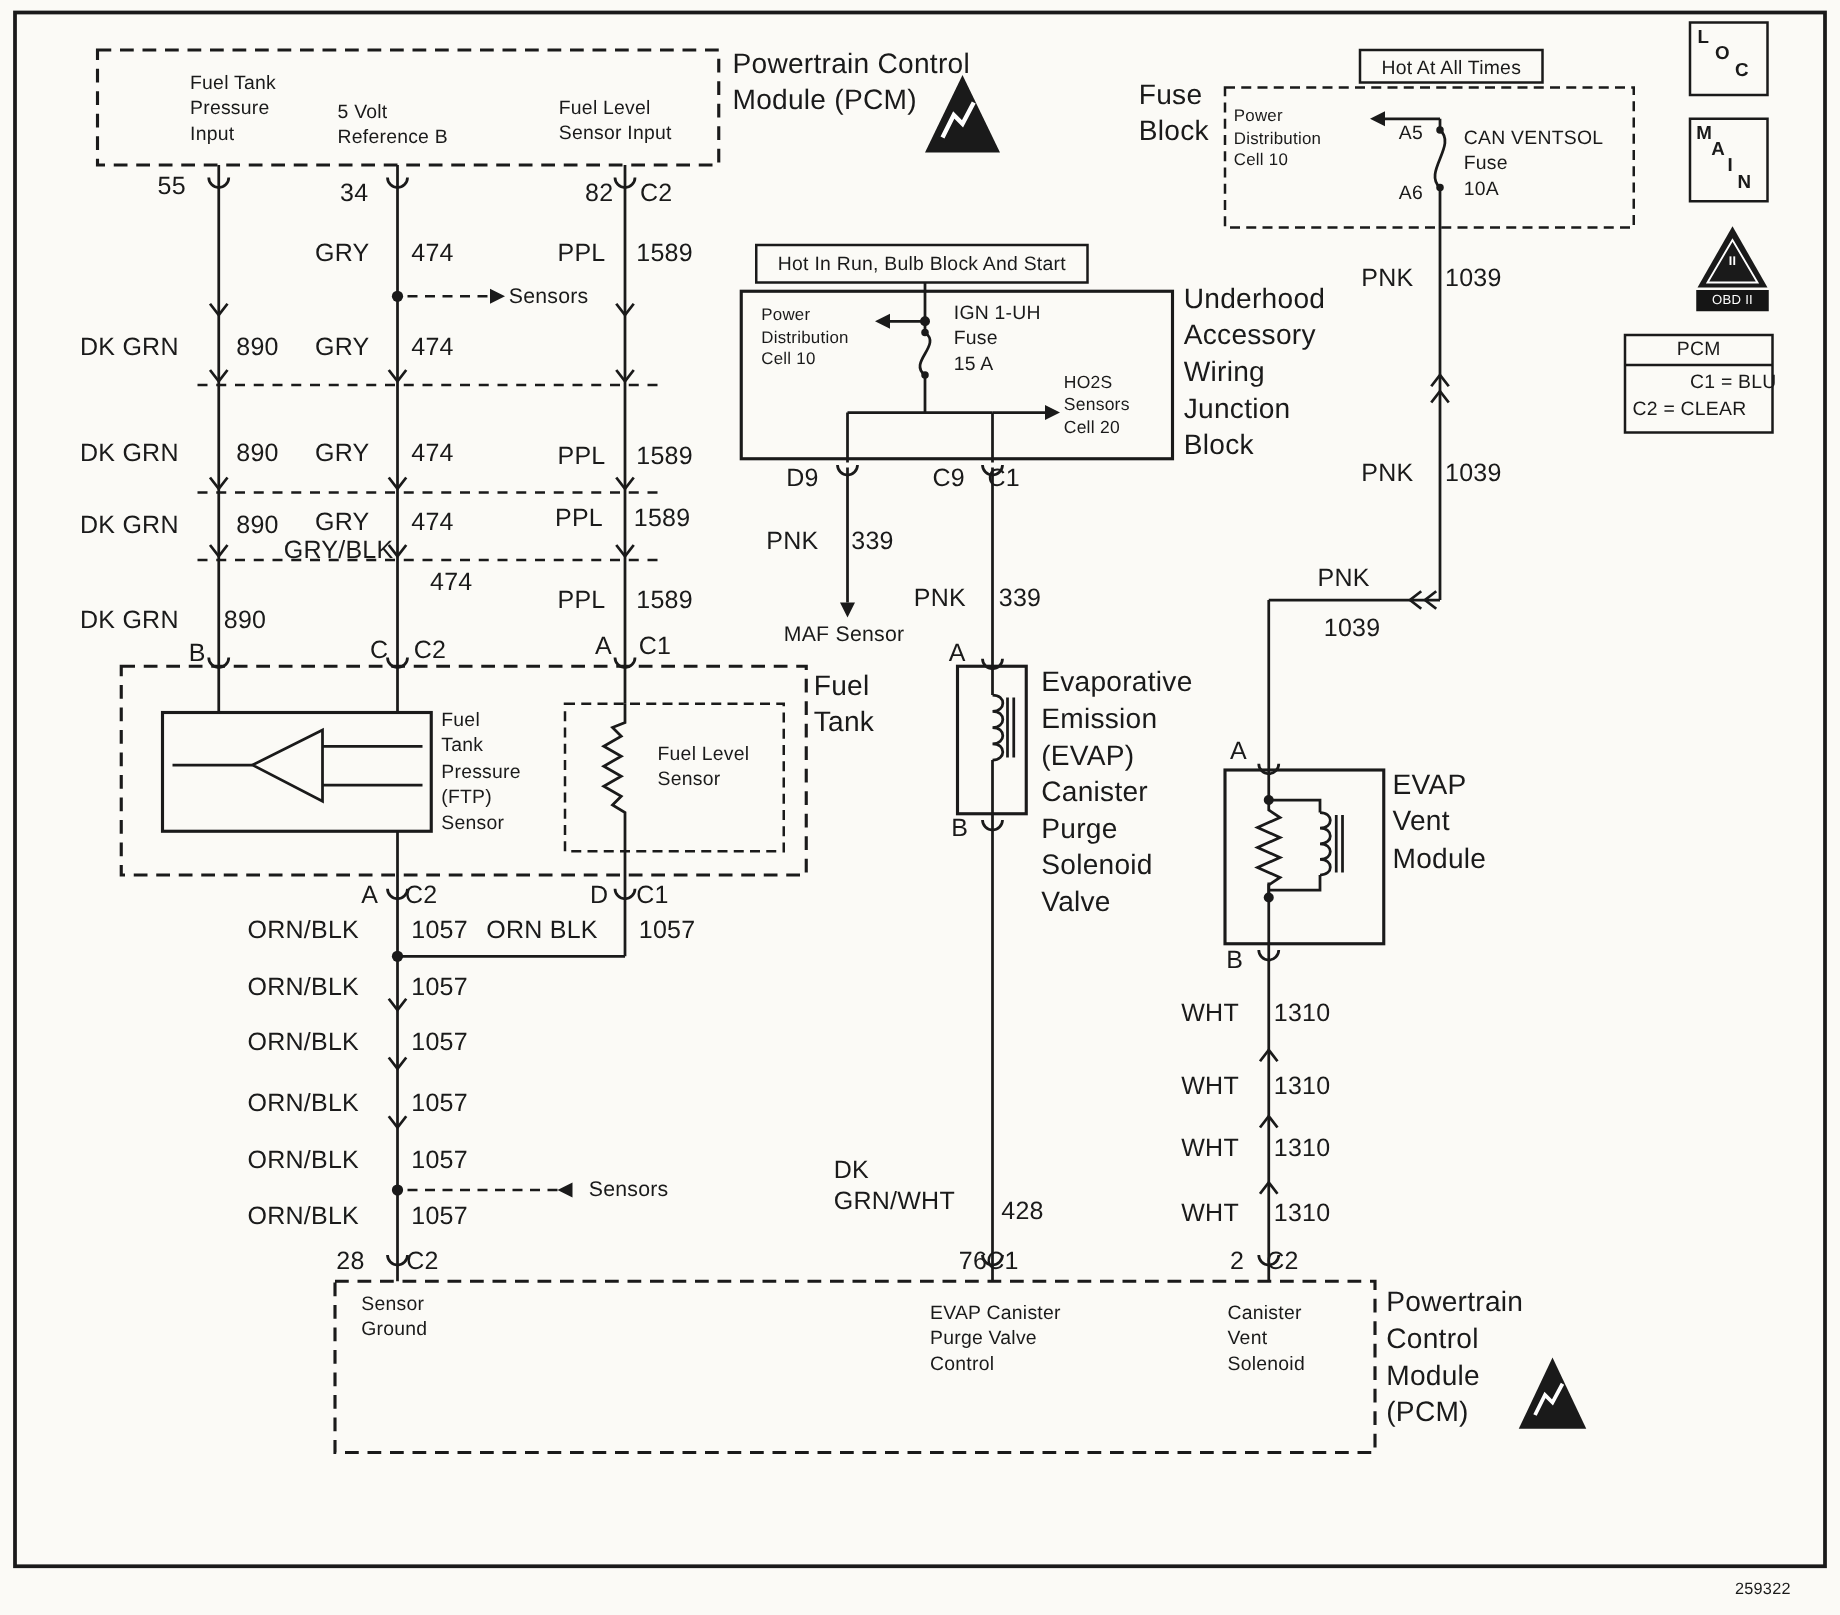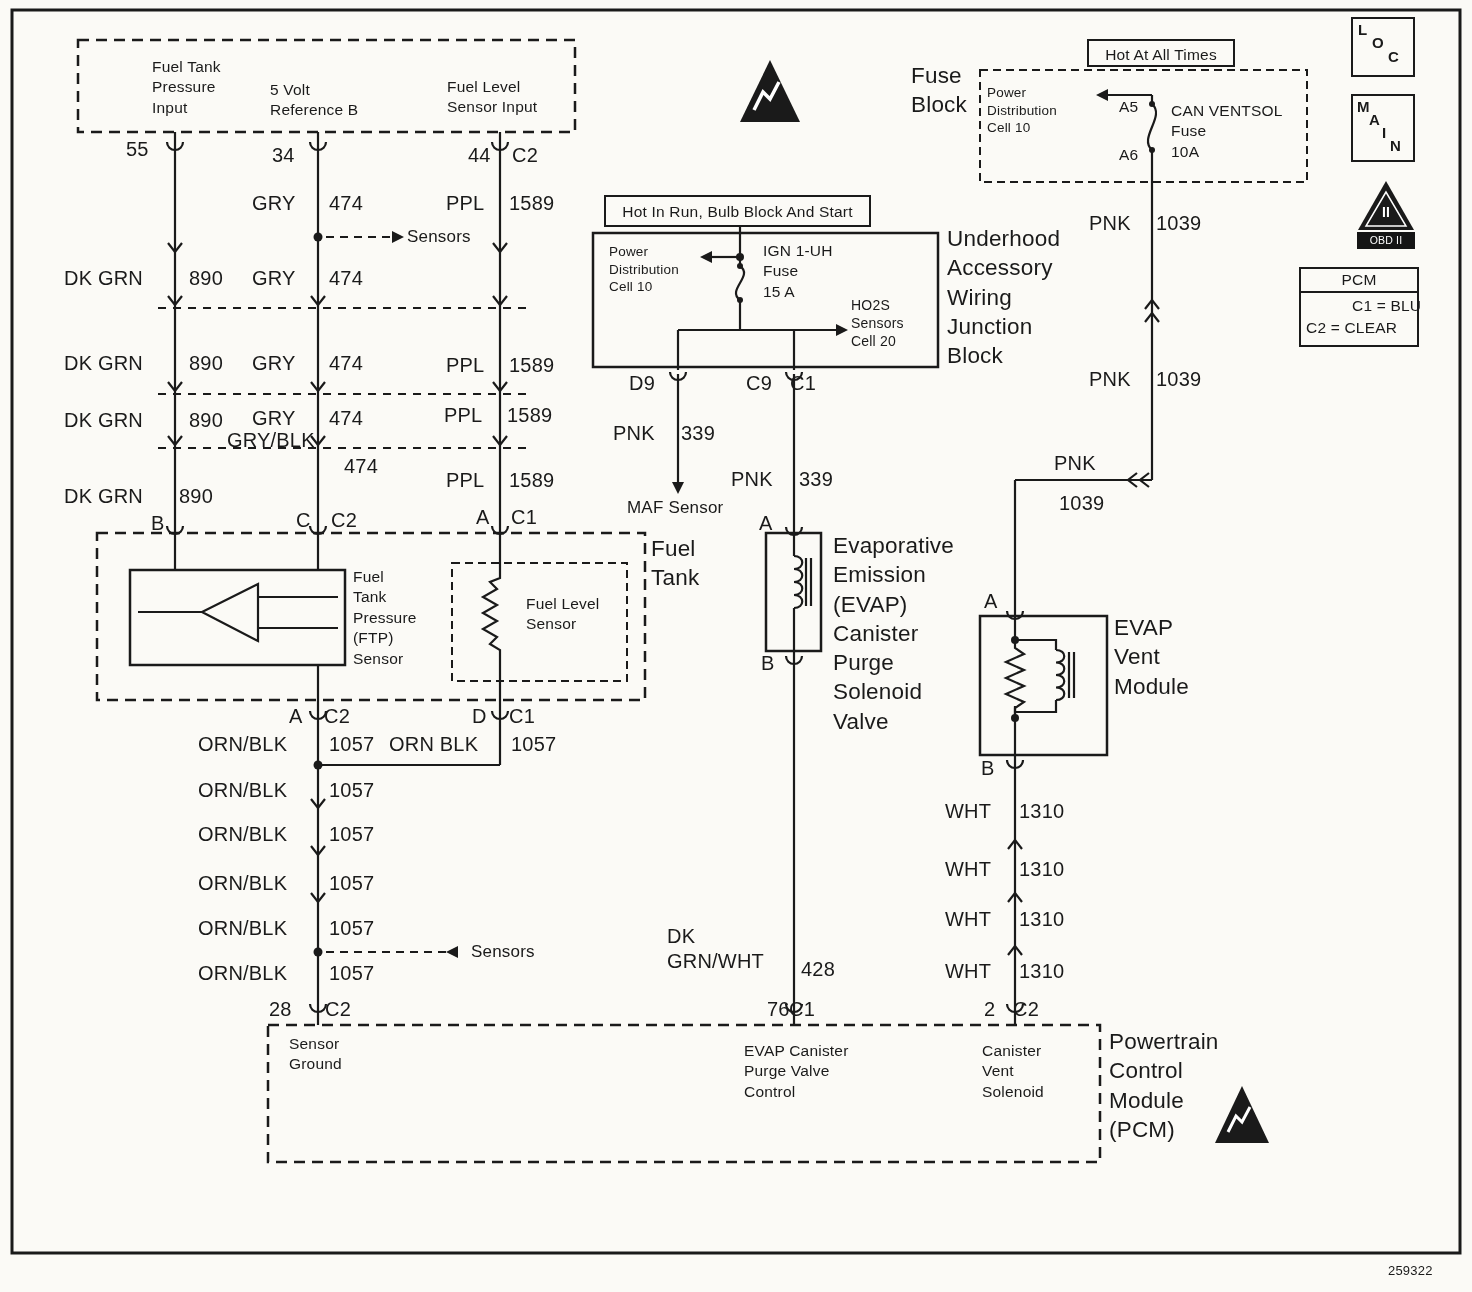--- a/index.html
+++ b/index.html
@@ -198,22 +198,24 @@
 
 <div class="lbl s15" style="left:152px;top:57px">Fuel Tank
 Pressure
 Input</div>
 <div class="lbl s15" style="left:270px;top:80px">5 Volt
 Reference B</div>
 <div class="lbl s15" style="left:447px;top:77px">Fuel Level
 Sensor Input</div>
 <div class="lbl" style="left:126px;top:137px">55</div>
 <div class="lbl" style="left:272px;top:143px">34</div>
-<div class="lbl" style="left:468px;top:143px">44</div>
+<div class="lbl" style="left:468px;top:143px">82</div>
 <div class="lbl" style="left:512px;top:143px">C2</div>
+<div class="lbl s22" style="left:586px;top:36px">Powertrain Control
+Module (PCM)</div>
 
 <div class="lbl" style="left:252px;top:191px">GRY</div>
 <div class="lbl" style="left:329px;top:191px">474</div>
 <div class="lbl" style="left:446px;top:191px">PPL</div>
 <div class="lbl" style="left:509px;top:191px">1589</div>
 <div class="lbl s17" style="left:407px;top:226px">Sensors</div>
 
 <div class="lbl" style="left:64px;top:266px">DK GRN</div>
 <div class="lbl" style="left:189px;top:266px">890</div>
 <div class="lbl" style="left:252px;top:266px">GRY</div>
@@ -366,21 +368,21 @@
 Module
 (PCM)</div>
 
 <div class="lbl s16" style="left:1358px;top:21px">L</div>
 <div class="lbl s16" style="left:1372px;top:34px">O</div>
 <div class="lbl s16" style="left:1388px;top:48px">C</div>
 <div class="lbl s16" style="left:1357px;top:98px">M</div>
 <div class="lbl s16" style="left:1369px;top:111px">A</div>
 <div class="lbl s16" style="left:1382px;top:124px">I</div>
 <div class="lbl s16" style="left:1390px;top:137px">N</div>
-<div class="lbl ctr wht bold" style="left:1376px;top:204px;width:20px;font-size:14px">II</div>
+<div class="lbl ctr wht bold" style="left:1376px;top:204px;width:20px;font-size:10px">II</div>
 <div class="lbl ctr obd-banner" style="left:1357px;top:232px;width:58px;height:17px">OBD II</div>
 <div class="lbl s15 ctr" style="left:1300px;top:270px;width:118px">PCM</div>
 <div class="lbl s15" style="left:1352px;top:296px">C1 = BLU</div>
 <div class="lbl s15" style="left:1306px;top:318px">C2 = CLEAR</div>
 
 <div class="lbl" style="left:1388px;top:1263px;font-size:13px">259322</div>
 
 </div>
 
 </body></html>

